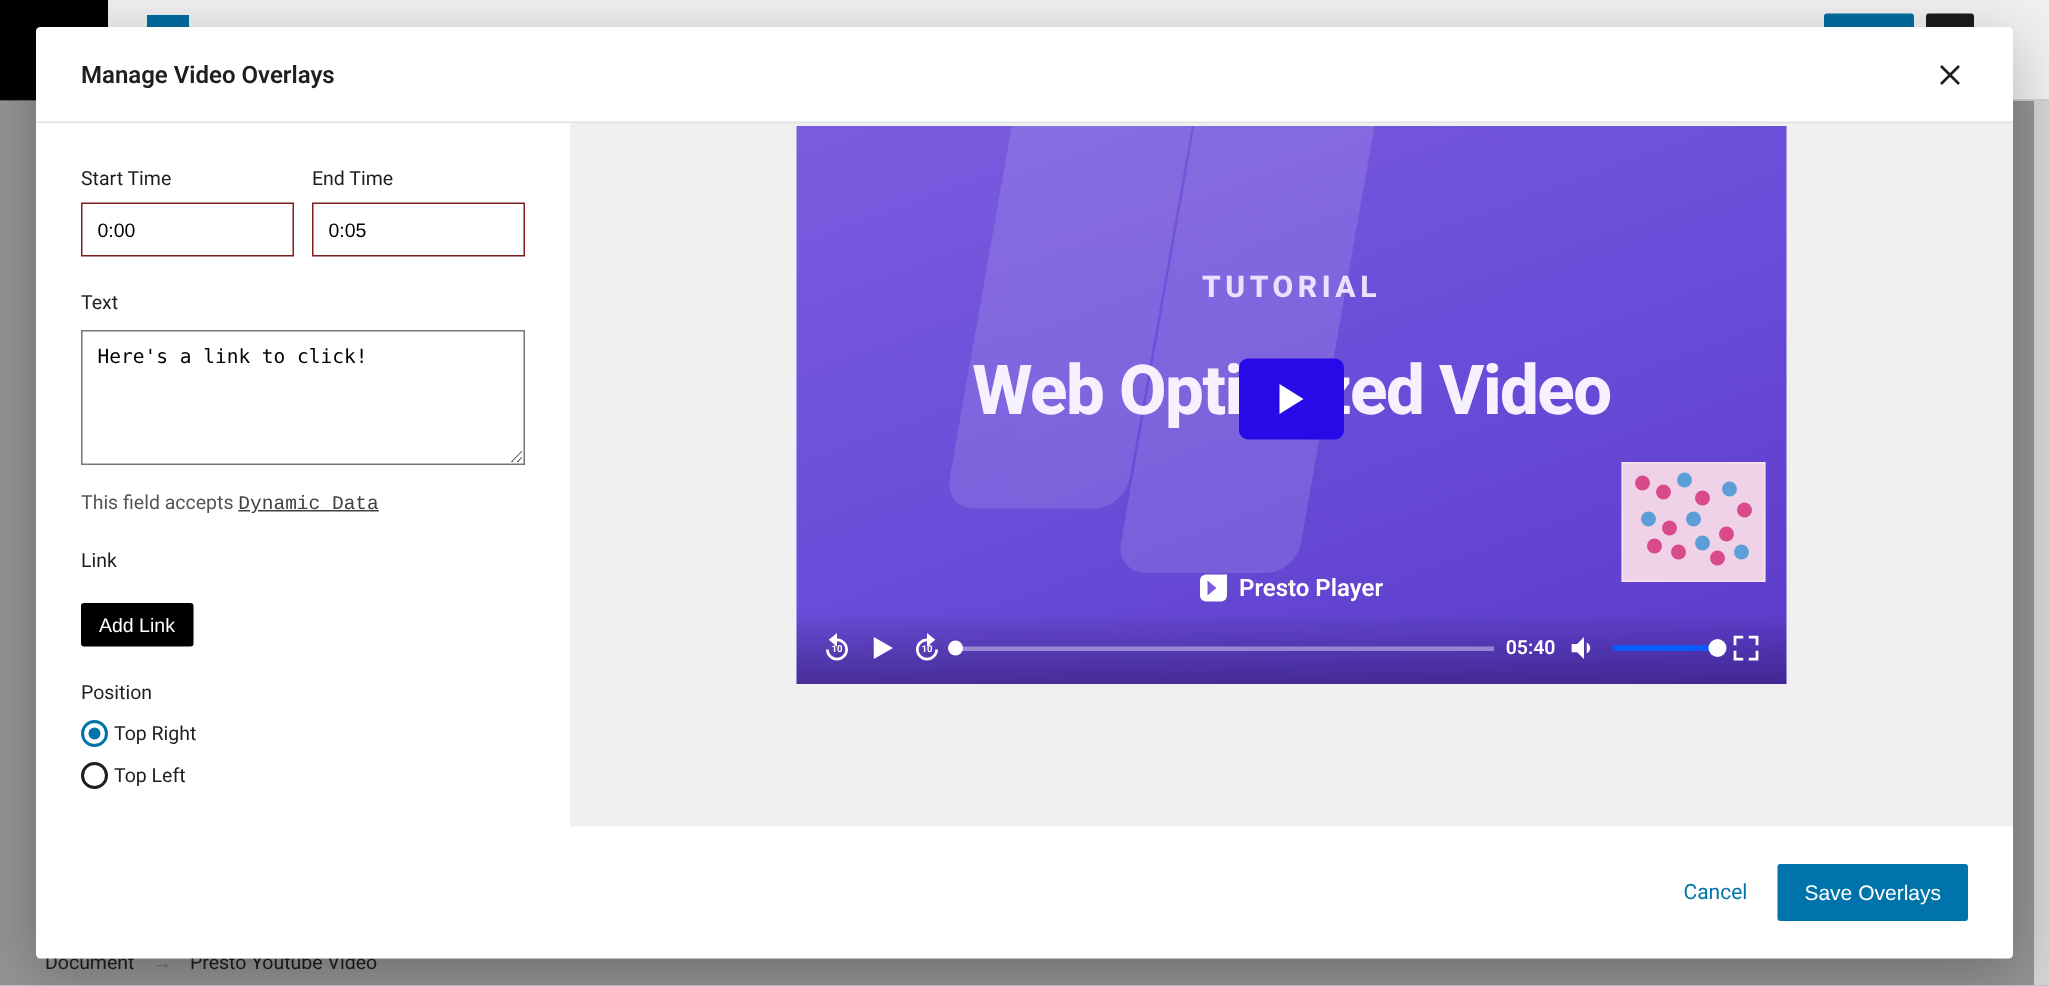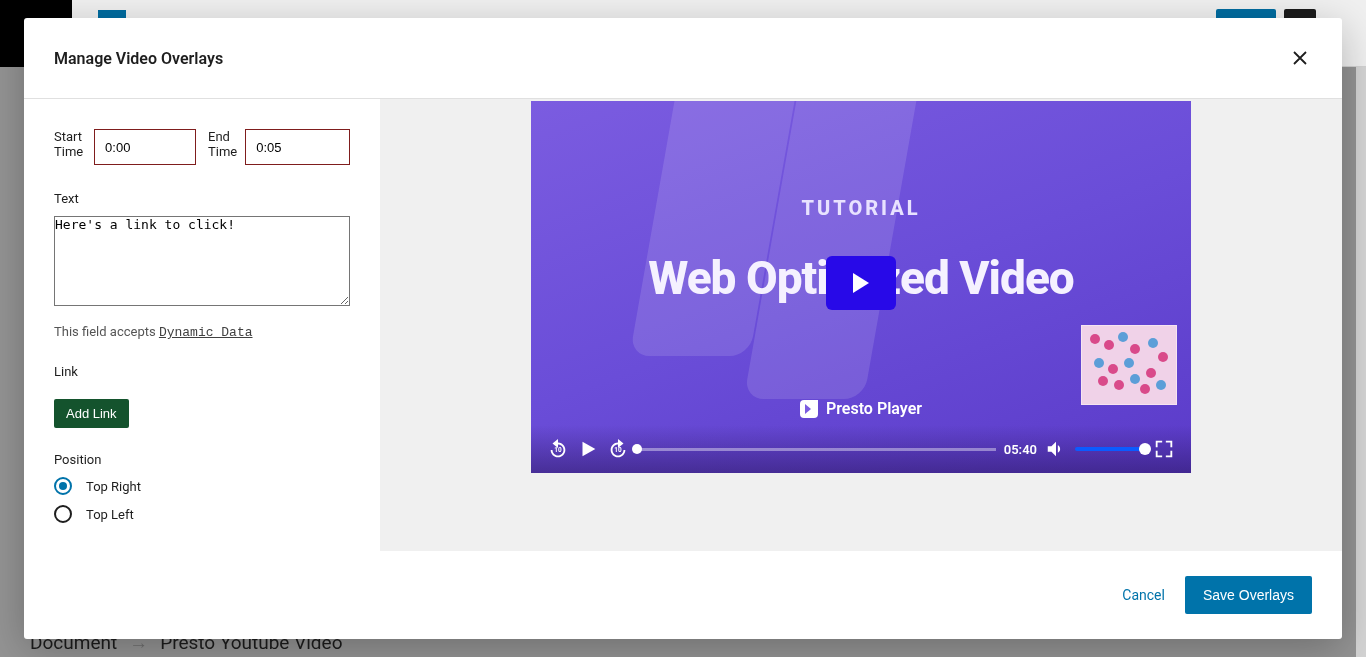--- a/index.html
+++ b/index.html
@@ -4,44 +4,44 @@
 <style>
   * { box-sizing: border-box; margin: 0; padding: 0; }
   body { font-family: -apple-system, BlinkMacSystemFont, "Segoe UI", Roboto, sans-serif; background: #aaa; width: 1366px; height: 657px; overflow: hidden; position: relative; color: #1e1e1e; }
   .backdrop { position: absolute; inset: 0; background: #9e9e9e; }
   .bg-toolbar { position: absolute; top: 0; left: 0; right: 0; height: 67px; background: #fff; border-bottom: 1px solid #e0e0e0; }
   .bg-toolbar::before { content:""; position:absolute; left:0; top:0; width:72px; height:67px; background:#000; }
   .bg-toolbar .bg-btn-blue { position:absolute; top:10px; left:98px; width:28px; height:28px; background:#0073aa; }
   .bg-toolbar .bg-right { position:absolute; right:90px; top:9px; width:60px; height:30px; background:#0073aa; border-radius:2px; }
   .bg-toolbar .bg-right2 { position:absolute; right:50px; top:9px; width:32px; height:30px; background:#1e1e1e; border-radius:2px; }
   .bg-sidebar-scroll { position:absolute; right:0; top:67px; bottom:0; width:10px; background:#e2e2e2; }
-  .breadcrumb { position:absolute; left:30px; bottom:3px; height:24px; font-size:19px; color:#1e1e1e; display:flex; align-items:center; gap:12px; }
+  .breadcrumb { position:absolute; left:30px; bottom:3px; height:24px; font-size:13px; color:#1e1e1e; display:flex; align-items:center; gap:12px; }
   .breadcrumb .arrow { color:#777; }
   .overlay-dim { position:absolute; inset:0; background:rgba(0,0,0,0.06); }
 
   .modal { position:absolute; left:24px; top:18px; right:24px; bottom:18px; background:#fff; border-radius:3px; box-shadow:0 10px 40px rgba(0,0,0,0.25); display:flex; flex-direction:column; }
-  .modal-header { height:81px; border-bottom:1px solid #e0e0e0; display:flex; align-items:center; justify-content:space-between; padding:0 28px 0 30px; }
+  .modal-header { height:64px; border-bottom:1px solid #e0e0e0; display:flex; align-items:center; justify-content:space-between; padding:0 28px 0 30px; }
   .modal-title { font-size:16px; font-weight:600; }
   .close-btn { width:28px; height:28px; display:flex; align-items:center; justify-content:center; cursor:pointer; font-size:20px; }
 
   .modal-body { flex:1; display:flex; overflow:hidden; }
   .left-panel { width:356px; height:100%; overflow-y:scroll; padding:30px 30px 10px 30px; position:relative; }
   .left-panel::-webkit-scrollbar { width:16px; }
   .left-panel::-webkit-scrollbar-track { background:#f0f0f0; }
   .left-panel::-webkit-scrollbar-thumb { background:#c1c1c1; }
   .field-row { display:flex; gap:12px; }
-  .field-group { flex:1; display:flex; flex-direction:row; }
+  .field-group { flex:1; display:flex; flex-direction:column; }
   .field-label { font-size:13px; color:#1e1e1e; margin-bottom:8px; }
   .text-input { height:36px; border:1px solid #7f1d1d; padding:0 10px; font-size:13px; width:100%; }
   .section-label { font-size:13px; margin-top:24px; margin-bottom:10px; }
-  .textarea { width:100%; height:90px; border:1px solid #757575; font-size:13px; resize:both; }
+  .textarea { width:100%; height:90px; border:1px solid #757575; padding:10px; font-size:13px; resize:both; }
   .hint { font-size:13px; color:#555; margin-top:14px; }
   .hint a { color:#404040; text-decoration:underline; cursor:pointer;font-family:Liberation Mono, monospace; }
-  .add-link { margin-top:10px; background:#14532d; color:#fff; border:none; padding:7px 12px; font-size:13px; border-radius:2px; cursor:pointer; }
-  .radio-row { display:flex; align-items:center; gap:14px; margin-bottom:10px; cursor:pointer; }
+  .add-link { margin-top:10px; background:#000000; color:#fff; border:none; padding:7px 12px; font-size:13px; border-radius:2px; cursor:pointer; }
+  .radio-row { display:flex; align-items:center; gap:4px; margin-bottom:10px; cursor:pointer; }
   .radio { width:18px; height:18px; border:2px solid #1e1e1e; border-radius:50%; position:relative; }
   .radio.selected { border-color:#0073aa; }
   .radio.selected::after { content:""; position:absolute; inset:3px; background:#0073aa; border-radius:50%; }
   .radio-label { font-size:13px; }
 
   .right-panel { flex:1; height:100%; overflow:scroll; background:#f0f0f0; position:relative; padding:0; }
   .right-panel::-webkit-scrollbar { width:16px; height:16px; }
   .right-panel::-webkit-scrollbar-track { background:#f0f0f0; }
   .right-panel::-webkit-scrollbar-thumb { background:#c1c1c1; }
   .video-wrap { width:660px; height:372px; margin:2px auto; background:linear-gradient(160deg,#7b5ce0 0%,#6a4dd8 50%,#5b3bc9 100%); position:relative; overflow:hidden; }

